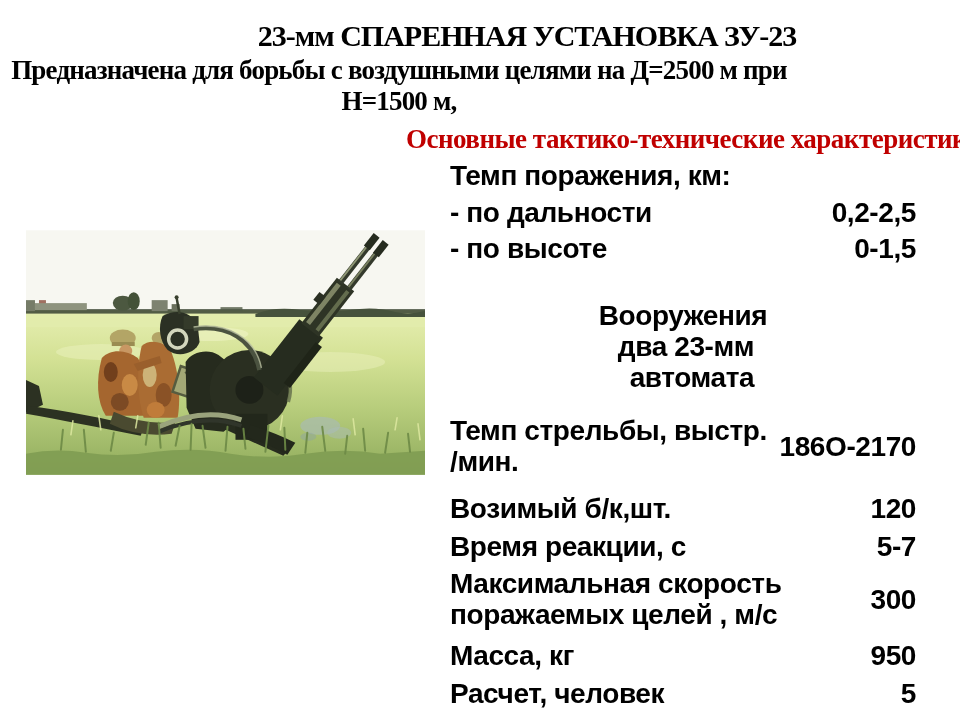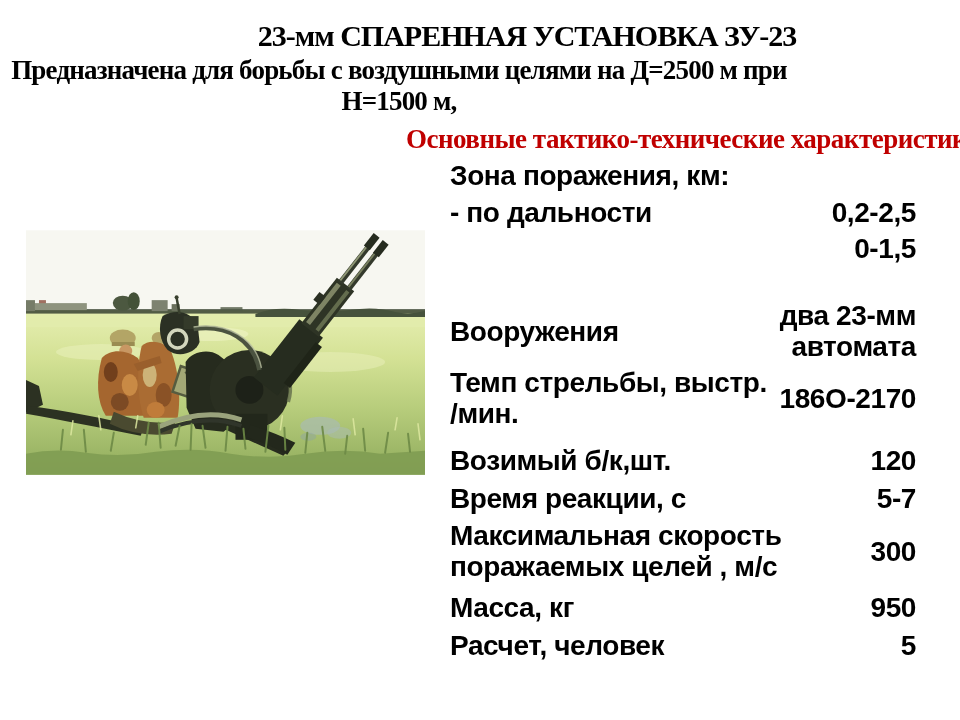--- a/index.html
+++ b/index.html
@@ -66,21 +66,21 @@
     line-height:31px;
     letter-spacing:-0.4px;
     text-align:right;
     flex:1 0 auto;
     padding-left:6px;
   }
   
   .spec-row:nth-child(1){margin-bottom:6px;}
   .spec-row:nth-child(2){margin-bottom:5px;}
   .spec-row:nth-child(3){margin-bottom:36px;}
-  .spec-row:nth-child(4){margin-bottom:5px;}
+  .spec-row:nth-child(4){margin-bottom:22px;flex-direction:column;}
   .spec-row:nth-child(5){margin-bottom:16px;}
   .spec-row:nth-child(6){margin-bottom:7px;}
   .spec-row:nth-child(7){margin-bottom:6px;}
   .spec-row:nth-child(8){margin-bottom:10px;}
   .spec-row:nth-child(9){margin-bottom:7px;}
 </style>
 </head>
 <body>
 
 <div class="slide">
@@ -202,28 +202,29 @@
       <g>
         <path d="M0,245 L0,224 Q30,218 60,223 Q95,228 130,222 Q170,217 205,224 Q245,230 280,224 Q320,218 355,224 L400,221 L400,245 Z" fill="#7f9c52" opacity="0.9"></path>
         <path d="M35,220 l2,-20 M60,222 l-2,-22 M85,221 l3,-18 M120,215 l3,-22 M135,218 l-2,-25 M150,216 l4,-20 M165,220 l1,-26 M180,218 l-3,-22 M200,221 l2,-24 M220,219 l-2,-20 M240,222 l3,-26 M260,220 l-1,-22 M280,223 l2,-20 M300,221 l-3,-24 M320,224 l2,-18 M340,221 l-2,-22 M360,223 l3,-20 M385,222 l-2,-18" stroke="#6d8a46" stroke-width="2" fill="none" stroke-linecap="round" opacity="0.9"></path>
         <path d="M45,205 l2,-14 M75,200 l-2,-14 M110,198 l2,-12 M255,200 l2,-14 M330,205 l-2,-16 M370,200 l2,-12 M395,210 l-2,-16" stroke="#dde8a0" stroke-width="1.6" fill="none" stroke-linecap="round" opacity="0.85"></path>
       </g>
     </svg>
   </div>
 
   <div class="specs">
     <div class="spec-row">
-      <div class="spec-label">Зона поражения, км:</div>
+      <div class="spec-label">Темп поражения, км:</div>
       <div class="spec-value"></div>
     </div>
     <div class="spec-row">
       <div class="spec-label">- по дальности</div>
       <div class="spec-value">0,2-2,5</div>
     </div>
     <div class="spec-row">
+      <div class="spec-label">- по высоте</div>
       <div class="spec-value">0-1,5</div>
     </div>
     <div class="spec-row">
       <div class="spec-label">Вооружения</div>
       <div class="spec-value">два 23-мм
 автомата</div>
     </div>
     <div class="spec-row">
       <div class="spec-label">Темп стрельбы,  выстр.
 /мин.</div>

